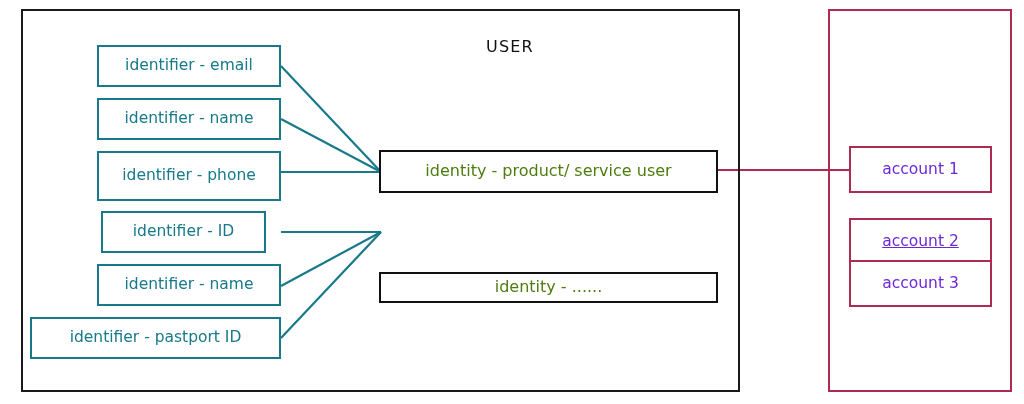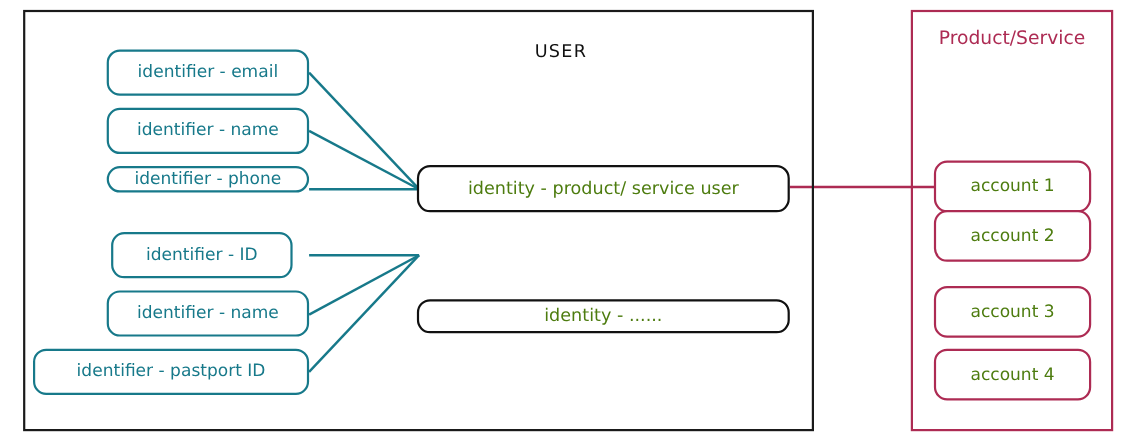--- a/index.html
+++ b/index.html
@@ -65,35 +65,34 @@
   .node {
     position: absolute;
     box-sizing: border-box;
     display: flex;
     align-items: center;
     justify-content: center;
     background: #ffffff;
     text-align: center;
     line-height: 1.15;
     white-space: nowrap;
-    border-radius: 12px;
   }
   .node.teal {
     border: 2.5px solid #17798a;
     color: #17798a;
     font-size: 15.5px;
   }
   .node.black {
     border: 2.8px solid #111111;
     color: #4d7c0f;
     font-size: 16px;
   }
   .node.pink {
     border: 2.5px solid #ad2b53;
-    color: #4d7c0f;
+    color: #6d28d9;
     font-size: 15.5px;
   }
   
   #wires {
     position: absolute;
     left: 0;
     top: 0;
     width: 1024px;
     height: 404px;
     pointer-events: none;
@@ -114,29 +113,28 @@
     <line x1="281" y1="286" x2="381" y2="232" stroke="#17798a" stroke-width="2.2"></line>
     <line x1="281" y1="338" x2="381" y2="232" stroke="#17798a" stroke-width="2.2"></line>
 
     <line x1="718" y1="170" x2="850" y2="170" stroke="#ad2b53" stroke-width="2.2"></line>
   </svg>
 
   <div class="user-frame"></div>
   <div class="user-title">USER</div>
 
   <div class="product-frame"></div>
-  <div class="product-title">Product/Service</div>
 
   <div class="node teal" style="left:97px; top:45px; width:184px; height:42px;">
     <span>identifier - email</span>
   </div>
   <div class="node teal" style="left:97px; top:98px; width:184px; height:42px;">
     <span>identifier - name</span>
   </div>
-  <div class="node teal" style="left:97px; top:151px; width:184px; height:24px;">
+  <div class="node teal" style="left:97px; top:151px; width:184px; height:50px;">
     <span>identifier - phone</span>
   </div>
 
   <div class="node teal" style="left:101px; top:211px; width:165px; height:42px;">
     <span>identifier - ID</span>
   </div>
   <div class="node teal" style="left:97px; top:264px; width:184px; height:42px;">
     <span>identifier - name</span>
   </div>
   <div class="node teal" style="left:30px; top:317px; width:251px; height:42px;">
@@ -146,23 +144,20 @@
   <div class="node black" style="left:379px; top:150px; width:339px; height:43px;">
     <span>identity - product/ service user</span>
   </div>
   <div class="node black" style="left:379px; top:272px; width:339px; height:31px;">
     <span>identity - ......</span>
   </div>
 
   <div class="node pink" style="left:849px; top:146px; width:143px; height:47px;">
     <span>account 1</span>
   </div>
-  <div class="node pink" style="left:849px; top:191px; width:143px; height:47px;">
+  <div class="node pink" style="left:849px; top:218px; width:143px; height:47px;text-decoration:underline;">
     <span>account 2</span>
   </div>
   <div class="node pink" style="left:849px; top:260px; width:143px; height:47px;">
     <span>account 3</span>
   </div>
-  <div class="node pink" style="left:849px; top:317px; width:143px; height:47px;">
-    <span>account 4</span>
-  </div>
 
 </div>
 
 </body></html>

